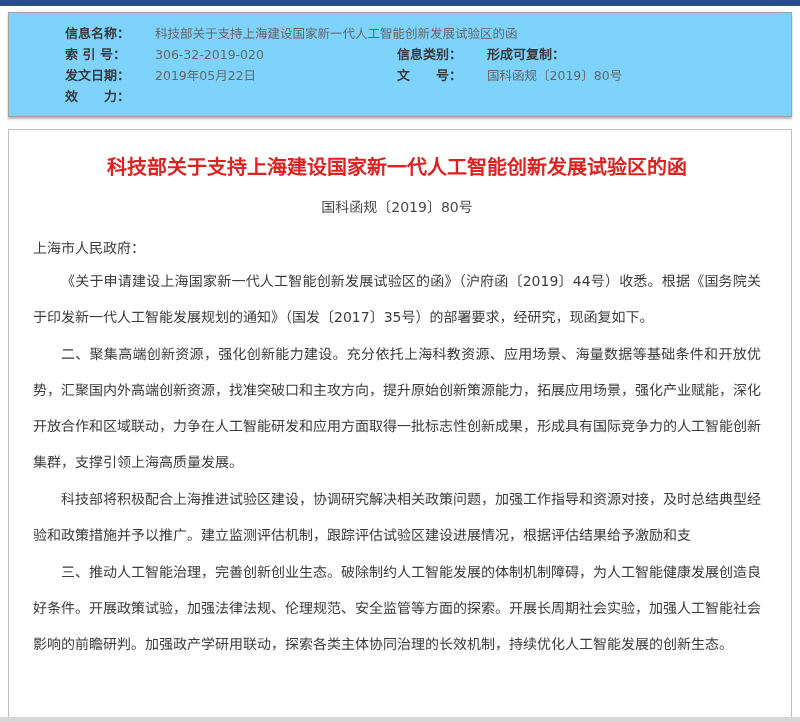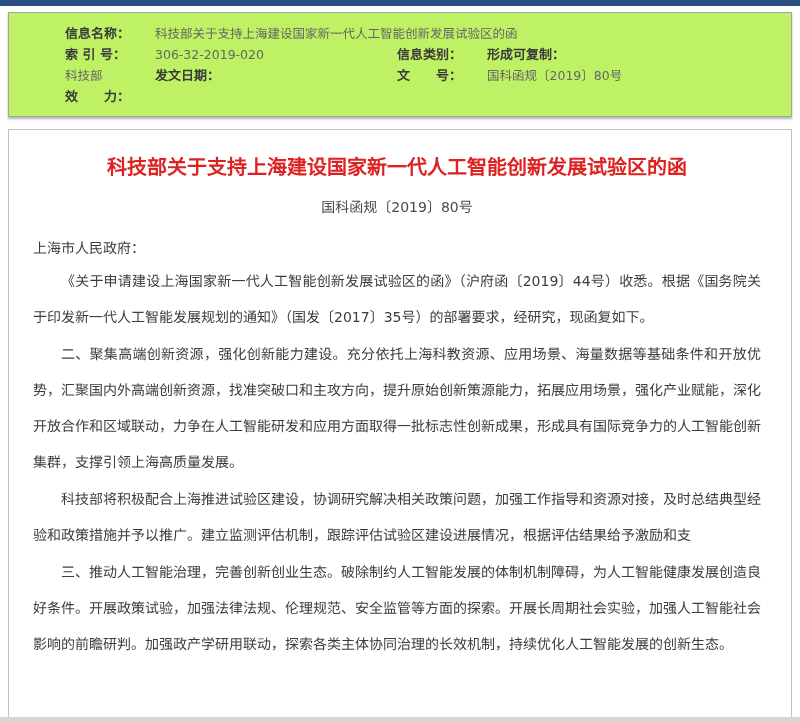--- a/index.html
+++ b/index.html
@@ -11,21 +11,21 @@
     font-family: "DejaVu Sans", "Liberation Sans", sans-serif;
   }
   .topbar {
     height: 6px; width: 100%;
     background: var(--color-accent_bar, #2a5082);
   }
   .meta-box {
     margin: 6px 8px 0 8px;
     border: 1px solid var(--color-meta_border, #a2a2a2);
     box-shadow: 0 2px 2px rgba(120,120,120,0.55);
-    background: #bef264;
+    background: #7dd3fc;
     padding: 10px 4px 9px 56px;
   }
   .meta-grid {
     display: grid;
     grid-template-columns: 90px 242px 90px auto;
     row-gap: 0;
   }
   .meta-label {
     font-weight: bold;
     font-size: 13px;
@@ -92,22 +92,22 @@
 <div class="meta-box">
   <div class="meta-grid">
     <div class="meta-label">信息名称：</div>
     <div class="meta-value span3">科技部关于支持上海建设国家新一代人工智能创新发展试验区的函</div>
 
     <div class="meta-label">索 引 号：</div>
     <div class="meta-value">306-32-2019-020</div>
     <div class="meta-label">信息类别：</div>
 
     <div class="meta-label">形成可复制：</div>
-    <div class="meta-value">科技部</div>
     <div class="meta-label">发文日期：</div>
+    <div class="meta-value">2019年05月22日</div>
 
     <div class="meta-label">文　　号：</div>
     <div class="meta-value">国科函规〔2019〕80号</div>
     <div class="meta-label">效　　力：</div>
     <div class="meta-value"></div>
   </div>
 </div>
 
 <div class="doc-box">
   <h1 class="doc-title">科技部关于支持上海建设国家新一代人工智能创新发展试验区的函</h1>

